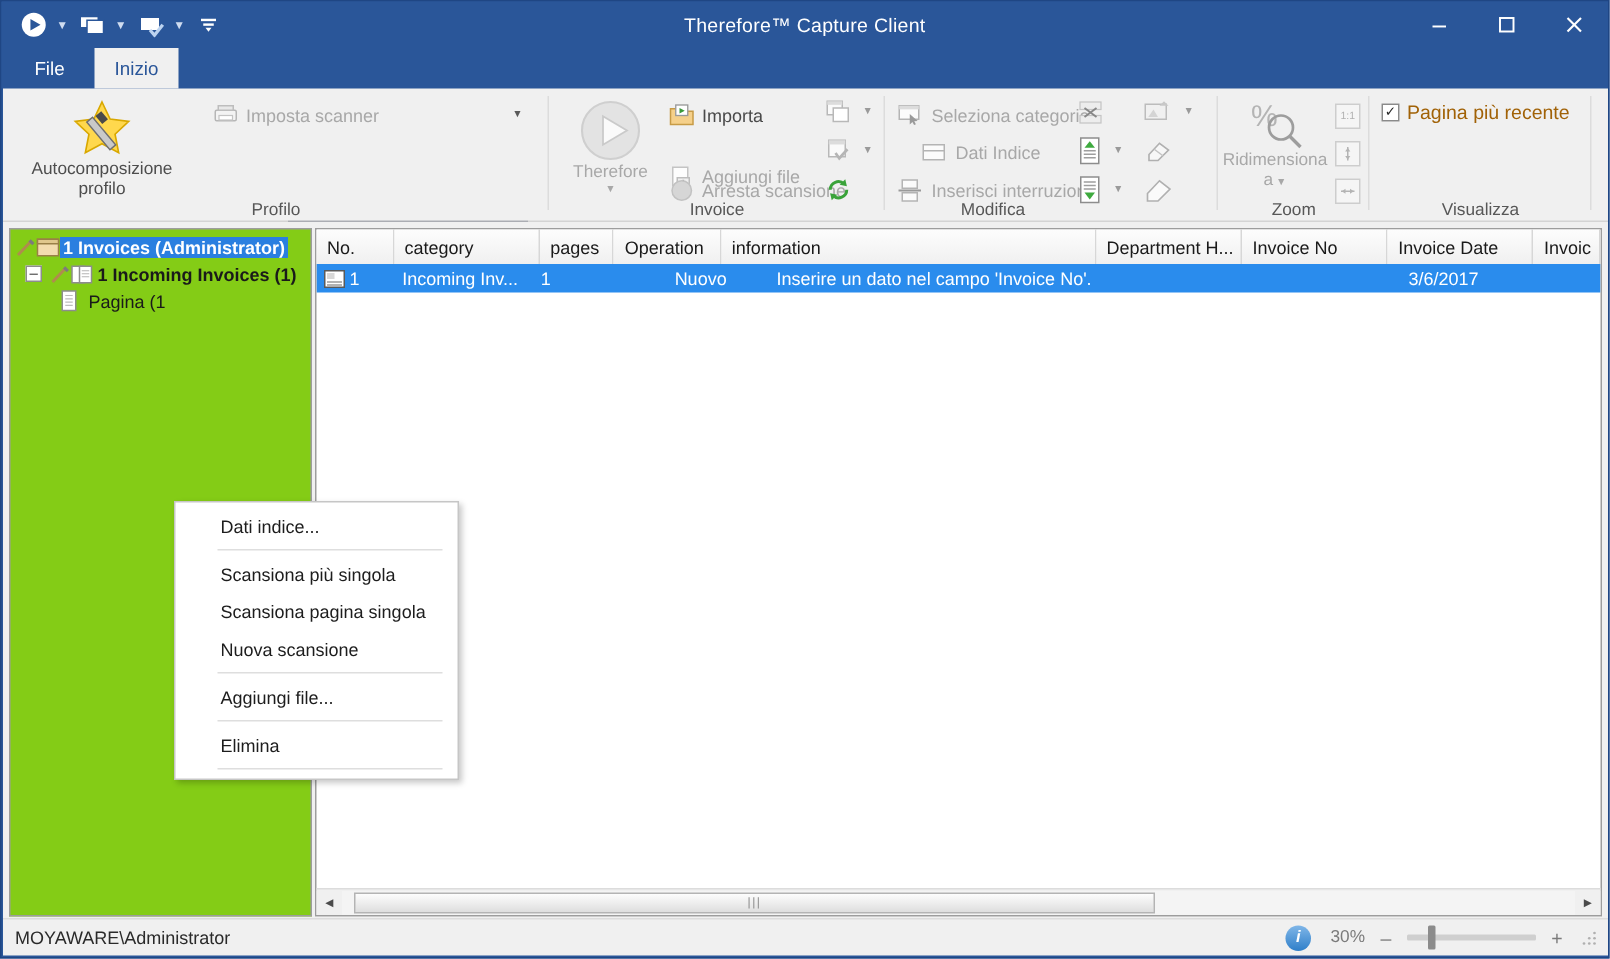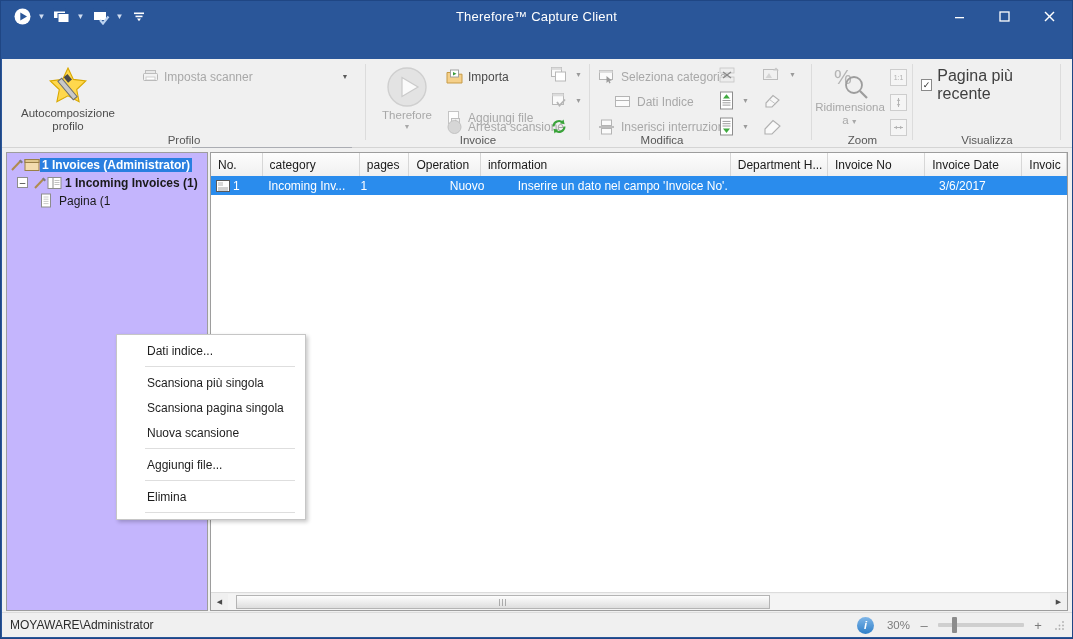--- a/index.html
+++ b/index.html
@@ -120,30 +120,30 @@
     width:17px;height:17px;border:1px solid #cdcdcd;box-sizing:border-box;
     display:flex;align-items:center;justify-content:center;background:#f5f5f5;
     font-size:7px;color:#b0b0b0;cursor:pointer;
   }
   .chkrow{position:absolute;display:flex;align-items:center;gap:5px;cursor:pointer;}
   .chkbox{
     width:12px;height:12px;border:1px solid #8a8a8a;background:#fff;
     display:flex;align-items:center;justify-content:center;
     font-size:9px;color:#2a2a2a;line-height:1;box-sizing:border-box;
   }
-  .chkrow .lbl{font-size:16px;color:#404040;}
+  .chkrow .lbl{font-size:13px;color:#a16207;}
 
   
   .body{
     position:absolute;left:1px;top:147px;width:1070px;height:467px;
     background:#f0f0f0;
   }
   .treepane{
     position:absolute;left:4px;top:4px;width:202px;height:459px;
-    background:#c4b5fd;border:1px solid #9d9d9d;box-sizing:border-box;
+    background:#84cc16;border:1px solid #9d9d9d;box-sizing:border-box;
     overflow:hidden;
   }
   .tnode{
     position:absolute;display:flex;align-items:center;height:17px;
     white-space:nowrap;cursor:pointer;
   }
   .tnode .tlbl{font-size:12px;color:#1a1a1a;padding:0 2px;}
   .tnode .tlbl.sel{background:#2a7fe0;color:#ffffff;}
   .tnode .tlbl.bold{font-weight:bold;}
 
@@ -292,20 +292,28 @@
       </div>
       <div class="wc close">
         <svg width="11" height="11" viewBox="0 0 11 11">
           <line x1="1" y1="1" x2="10" y2="10" stroke="#ffffff" stroke-width="1.4"></line>
           <line x1="10" y1="1" x2="1" y2="10" stroke="#ffffff" stroke-width="1.4"></line>
         </svg>
       </div>
     </div>
   </div>
 
+  <div class="tabsrow">
+    <div class="tab file">File</div>
+    <div class="tab inizio active">Inizio</div>
+    <div class="ribbon-ctl">
+      <div class="ribbon-collapse">⌃</div>
+      <div class="help-btn">?</div>
+    </div>
+  </div>
 
   <div class="ribbon">
 
     <div class="rgroup" style="left:0;width:364px;">
       <div class="bigbtn" style="left:12px;top:6px;width:108px;">
         <svg width="46" height="42" viewBox="0 0 46 42">
           <polygon points="23,3 28.4,14.4 40.8,15.9 31.7,24.5 34.1,36.8 23,30.8 11.9,36.8 14.3,24.5 5.2,15.9 17.6,14.4" fill="#ffd84d" stroke="#d9a800" stroke-width="1.1"></polygon>
           <rect x="20" y="12" width="5" height="24" fill="#c9c9c9" stroke="#6f6f6f" stroke-width="1" transform="rotate(-40 22.5 24)"></rect>
           <rect x="20" y="10" width="5" height="7" fill="#4a4a4a" transform="rotate(-40 22.5 13)"></rect>
         </svg>

